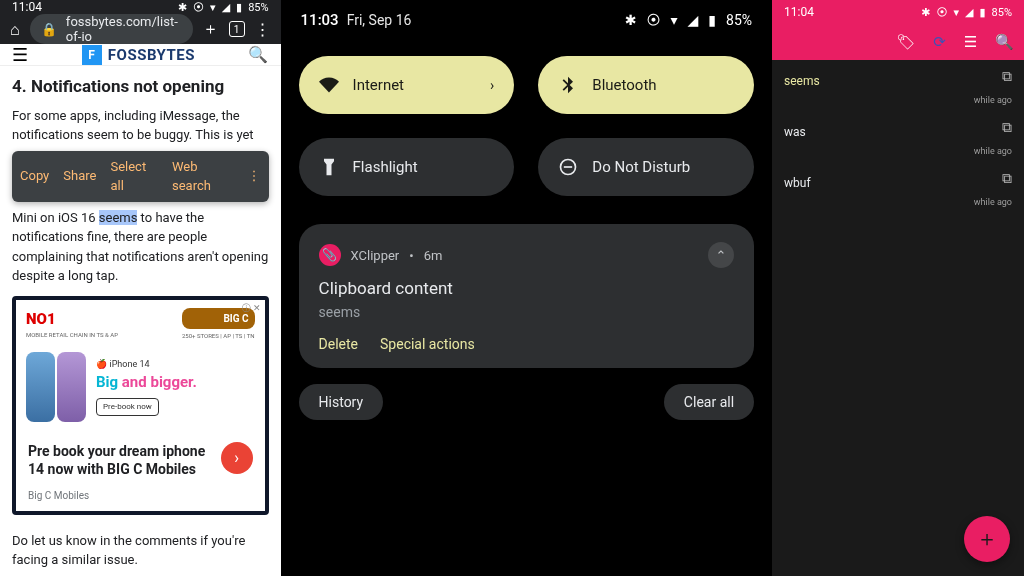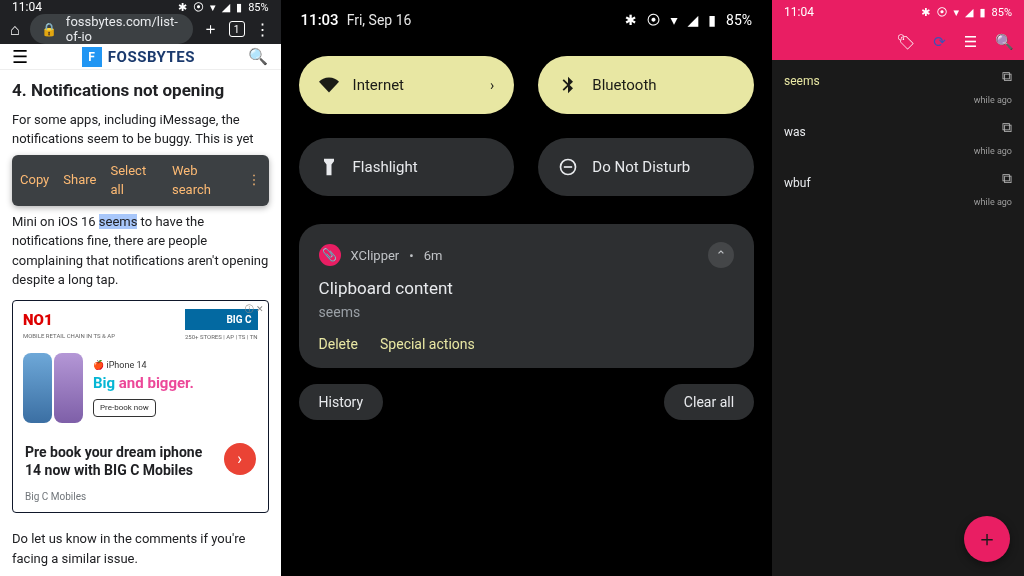--- a/index.html
+++ b/index.html
@@ -15,24 +15,24 @@
   .status-icons { display: flex; gap: 6px; align-items: center; font-size: 11px; }
   .browser-bar { height: 44px; background: #202124; display: flex; align-items: center; padding: 0 10px; gap: 10px; color: #fff; }
   .url-pill { flex: 1; background: #3c4043; border-radius: 20px; height: 30px; display: flex; align-items: center; padding: 0 12px; gap: 8px; font-size: 13px; color: #e8eaed; }
   .site-header { height: 44px; display: flex; align-items: center; justify-content: space-between; padding: 0 12px; border-bottom: 1px solid #eee; background:#fff;}
   .logo { display: flex; align-items: center; gap: 6px; font-weight: 700; color: #1b3a6e; font-size: 15px; letter-spacing:0.5px;}
   .logo-mark { width: 20px; height: 20px; background: #2196f3; color: #fff; display: inline-flex; align-items: center; justify-content: center; font-size: 12px; font-weight:bold;}
   .article { padding: 8px 12px; font-size: 13px; color: #202124; line-height: 1.5; }
   .article h2 { font-size: 17px; font-weight: 700; margin-bottom: 6px; }
   .hl { background: #a8c7fa; }
   .ctx-menu { background: #3c4043; color: #fdba74; border-radius: 6px; padding: 6px 8px; display: flex; gap: 14px; align-items: center; font-size: 13px; margin: 6px 0; width: fit-content; box-shadow:0 2px 6px rgba(0,0,0,.3);}
-  .ad-card { margin: 10px 0 16px 0; border: 1px solid #0f172a; border-radius: 4px; overflow:hidden;}
+  .ad-card { margin: 10px 0 16px 0; border: 4px solid #0f172a; border-radius: 4px; overflow:hidden;}
   .ad-top { padding: 8px 10px; display:flex; justify-content:space-between; align-items:flex-start; position:relative;}
   .ad-no1 { color:#d00; font-weight:900; font-size:15px;}
-  .bigc { background:#0369a1; color:#fff; font-size:10px; padding:3px 6px; border-radius:0; font-weight:700;}
+  .bigc { background:#a16207; color:#fff; font-size:10px; padding:3px 6px; border-radius:8px; font-weight:700;}
   .ad-mid { display:flex; padding:4px 10px 10px 10px; gap:10px; align-items:center;}
   .iphone-img { width:60px; height:70px; display:flex; gap:2px;}
   .iphone-slab { flex:1; border-radius:8px; }
   .ad-text { font-size:10px; color:#333;}
   .ad-big { font-size:15px; font-weight:700; }
   .grad1{color:#06b6d4;} .grad2{color:#ec4899;}
   .pre-btn { border:1px solid #333; border-radius:4px; font-size:8px; padding:2px 6px; display:inline-block; margin-top:4px;}
   .ad-bottom { padding:10px 12px; display:flex; align-items:flex-start; gap:8px;}
   .ad-headline { font-size:14px; font-weight:700; flex:1; line-height:1.3;}
   .ad-src { font-size:10px; color:#70757a; padding:0 12px 8px 12px;}

